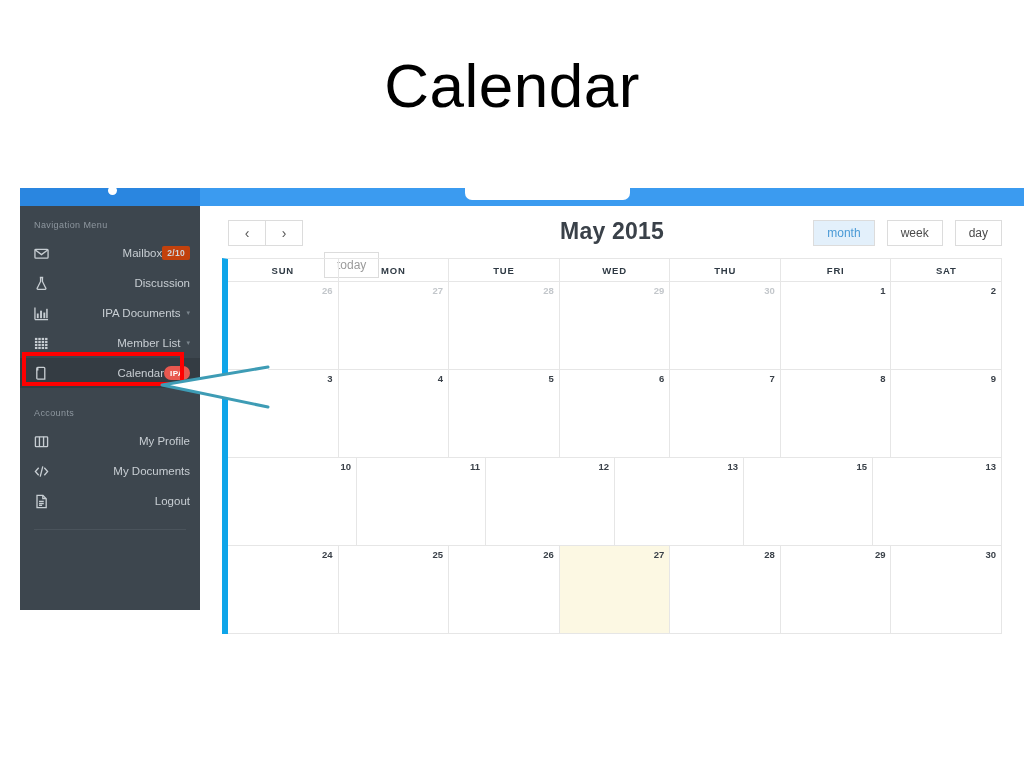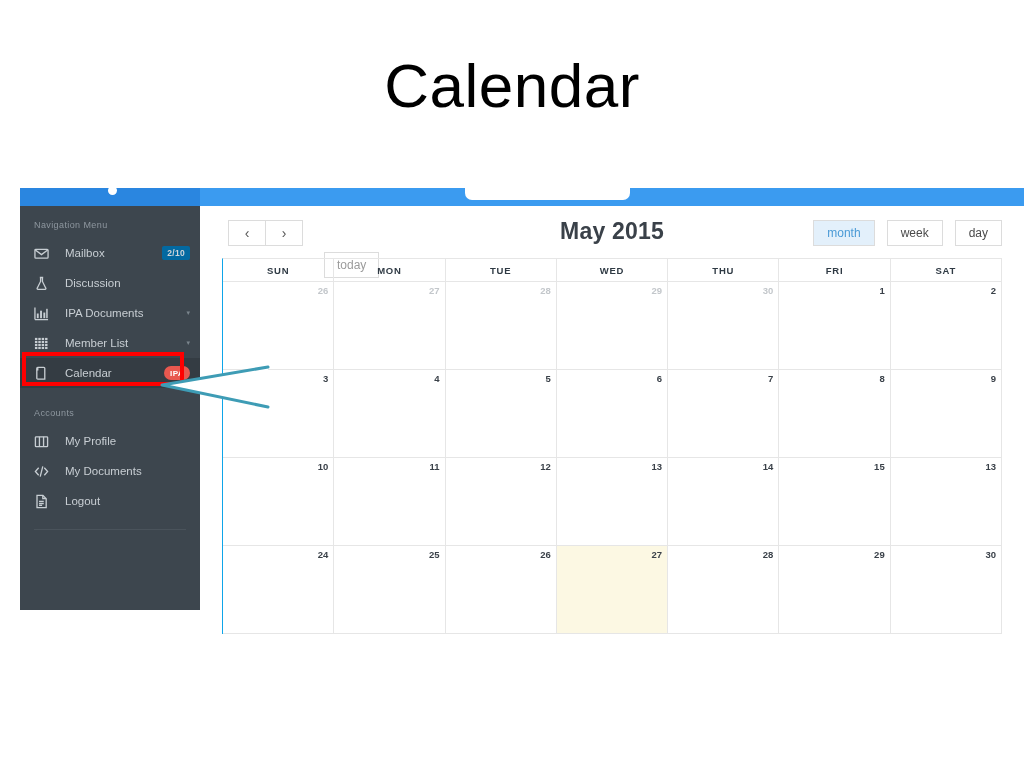--- a/index.html
+++ b/index.html
@@ -98,24 +98,24 @@
   .nav-item .ico {
     width: 20px;
     height: 16px;
     margin-right: 11px;
     display: inline-flex;
     align-items: center;
     justify-content: flex-start;
     flex: 0 0 auto;
     color: #c8ced3;
   }
-  .nav-item .label { flex: 1 1 auto; white-space: nowrap; }
+  .nav-item .label { flex: 1 1 auto; white-space: nowrap; text-align: right; }
 
   .badge-count {
-    background: #0369a1;
+    background: #c2410c;
     color: #cfd5da;
     font-size: 8.5px;
     font-weight: bold;
     padding: 2px 5px;
     border-radius: 2px;
     letter-spacing: 0.3px;
   }
   .badge-ipa {
     background: #e8584f;
     color: #ffffff;
@@ -198,21 +198,21 @@
     color: #3a4149;
     letter-spacing: 0.2px;
     font-family: "Liberation Sans", sans-serif;
   }
 
   
   .cal-grid {
     position: absolute;
     left: 22px; top: 52px;
     width: 780px;
-    border-left: 1px solid #0ea5e9;
+    border-left: 6px solid #0ea5e9;
     border-top: 1px solid #e6e6e6;
     box-sizing: border-box;
   }
   .cal-head-row {
     display: flex;
   }
   .cal-head-cell {
     flex: 1 1 0;
     text-align: center;
     font-size: 9.5px;
@@ -486,23 +486,20 @@
               <div class="cal-day">
                 <span class="dnum">11</span>
               </div>
               <div class="cal-day">
                 <span class="dnum">12</span>
               </div>
               <div class="cal-day">
                 <span class="dnum">13</span>
               </div>
               <div class="cal-day">
-                <span class="dnum">14</span>
-              </div>
-              <div class="cal-day">
                 <span class="dnum">15</span>
               </div>
               <div class="cal-day">
                 <span class="dnum">13</span>
               </div>
             </div>
             <div class="cal-week">
               <div class="cal-day">
                 <span class="dnum">24</span>
               </div>

